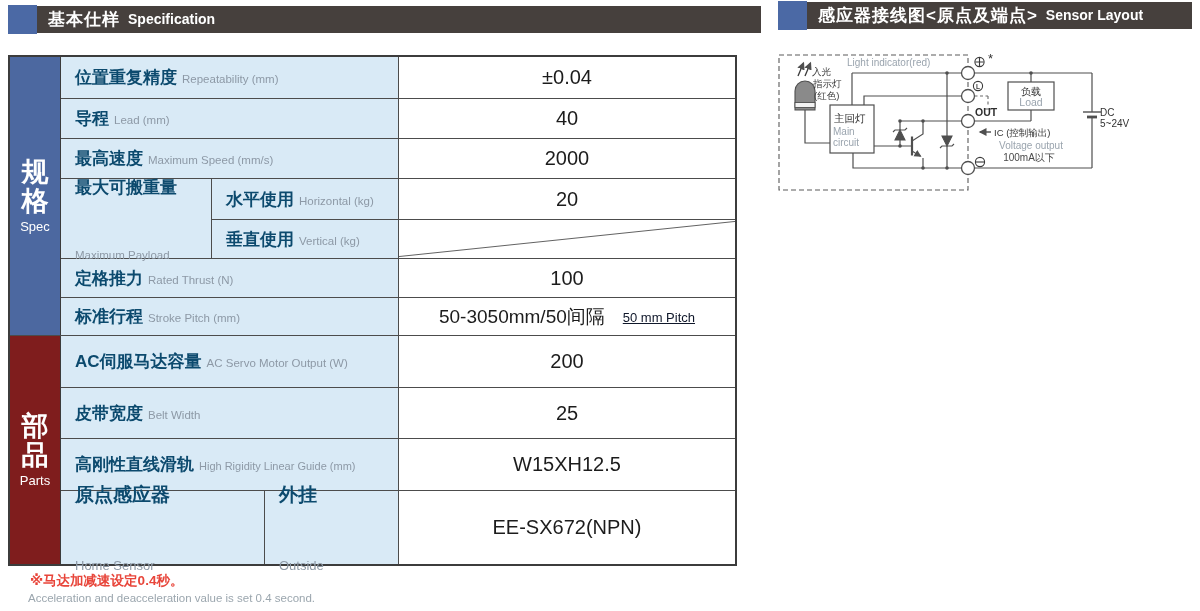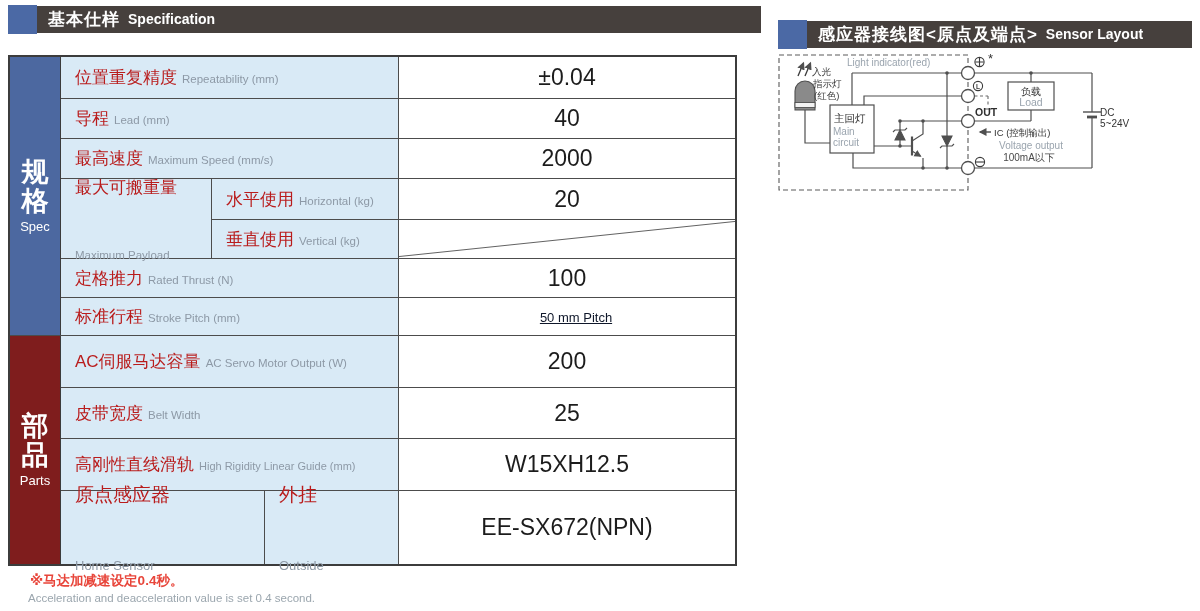--- a/index.html
+++ b/index.html
@@ -21,30 +21,30 @@
   .side-parts{background:#7f1d1d;}
   .side-zh{width:1.05em;font-size:27px;font-weight:bold;line-height:1.08;word-break:break-all;text-align:center;}
   .side-en{font-size:13px;margin-top:3px;}
   .rows{flex:1;display:flex;flex-direction:column;min-width:0;}
   .row{display:flex;box-sizing:border-box;}
   .row + .row{border-top:1px solid #4c4c4c;}
   .subcol{flex:1;display:flex;flex-direction:column;min-width:0;}
   .subrow{display:flex;box-sizing:border-box;}
   .subrow + .subrow{border-top:1px solid #4c4c4c;}
   .lbl{background:#d9eaf6;display:flex;align-items:center;padding-left:14px;box-sizing:border-box;flex:none;}
-  .lbl .zh{font-size:17px;font-weight:400;color:#b91c1c;white-space:nowrap;}
+  .lbl .zh{font-size:17px;font-weight:700;color:#0c4a6e;white-space:nowrap;}
   .lbl .en{font-size:11.5px;color:#8d99a6;margin-left:5px;position:relative;top:1.5px;white-space:nowrap;}
   .lbl.stack{flex-direction:column;align-items:flex-start;justify-content:center;gap:47px;}
   .lbl.stack .en{margin-left:0;top:0;margin-top:3px;}
   .lbl.w-full{width:337px;}
   .lbl.w-pay{width:150px;}
   .lbl.w-paysub{width:187px;border-left:1px solid #4c4c4c;}
   .lbl.w-home{width:203px;}
   .lbl.w-homesub{width:134px;border-left:1px solid #4c4c4c;}
-  .val{flex:1;background:#fff;border-left:1px solid #4c4c4c;display:flex;align-items:center;justify-content:center;font-size:23px;color:#1c1c1c;position:relative;min-width:0;}
+  .val{flex:1;background:#fff;border-left:1px solid #4c4c4c;display:flex;align-items:center;justify-content:center;font-size:20px;color:#1c1c1c;position:relative;min-width:0;}
   .val .v-en{font-size:13px;color:#0f172a;margin-left:18px;position:relative;top:1px;text-decoration:underline;}
   .val.diag svg{position:absolute;left:0;top:0;width:100%;height:100%;}
 
   
   .note-zh{position:absolute;left:30px;top:572px;font-size:13.5px;font-weight:600;color:#e8453a;}
   .note-en{position:absolute;left:28px;top:592px;font-size:11.5px;color:#9ba6ae;}
 
   
   .diagram{position:absolute;left:778px;top:48px;}
   .diagram text{font-family:"Liberation Sans","DejaVu Sans",sans-serif;}
@@ -53,21 +53,21 @@
 <body>
 
 <div class="hdr" style="left:8px;top:4px;width:753px;">
   <div class="hdr-sq"></div>
   <div class="hdr-band">
     <span class="hdr-zh">基本仕样</span>
     <span class="hdr-en">Specification</span>
   </div>
 </div>
 
-<div class="hdr" style="left:778px;top:19px;width:414px;">
+<div class="hdr" style="left:778px;top:0;width:414px;">
   <div class="hdr-sq"></div>
   <div class="hdr-band">
     <span class="hdr-zh">感应器接线图&lt;原点及端点&gt;</span>
     <span class="hdr-en">Sensor Layout</span>
   </div>
 </div>
 
 <div class="spec-table">
 
   <div class="section">
@@ -129,20 +129,21 @@
           <span class="en">Rated Thrust (N)</span>
         </div>
         <div class="val">100</div>
       </div>
       <div class="row" style="height:38px;">
         <div class="lbl w-full">
           <span class="zh">标准行程</span>
           <span class="en">Stroke Pitch (mm)</span>
         </div>
         <div class="val" style="font-size:19px;">
+          <span>50-3050mm/50间隔</span>
           <span class="v-en">50 mm Pitch</span>
         </div>
       </div>
     </div>
   </div>
 
   <div class="section">
     <div class="side side-parts">
       <div class="side-zh">部品</div>
       <div class="side-en">Parts</div>

